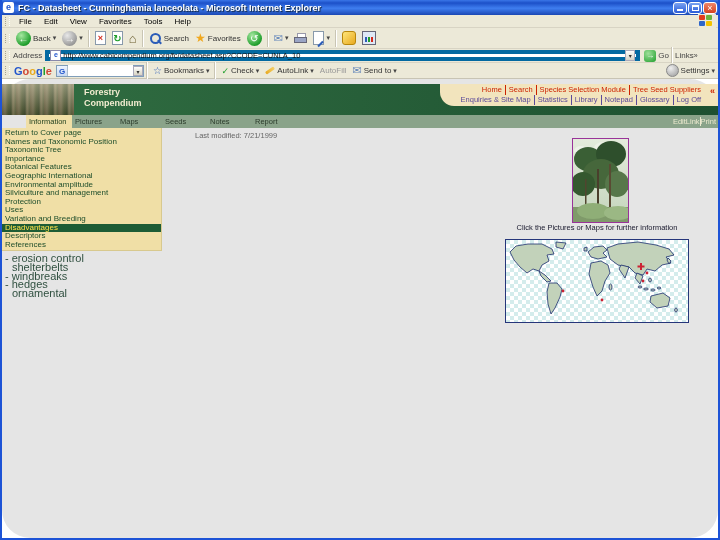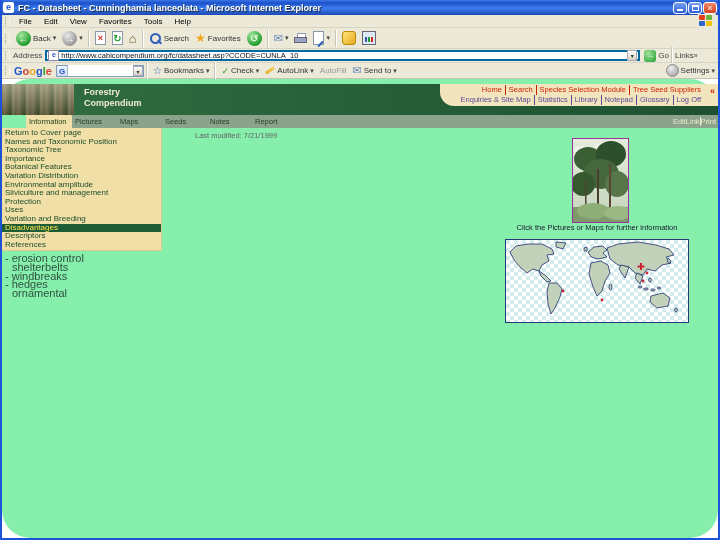--- a/index.html
+++ b/index.html
@@ -51,21 +51,21 @@
   .printer{width:13px;height:10px;position:relative;}
   .printer::before{content:"";position:absolute;left:3px;top:0;width:7px;height:4px;background:#fff;border:1px solid #99a;}
   .printer::after{content:"";position:absolute;left:0;top:4px;width:13px;height:6px;background:#9aa5c5;border:1px solid #667;box-sizing:border-box;}
   .pencil{position:absolute;right:-1px;bottom:-1px;width:7px;height:2px;background:#2b5cb8;transform:rotate(-45deg);}
   .sq-yellow{width:12px;height:12px;border-radius:3px;background:linear-gradient(135deg,#ffe57a,#e8a91f);border:1px solid #b8860b;}
   .chart-ico{width:12px;height:12px;background:#dfe8f5;border:1px solid #667;position:relative;}
   .chart-ico::before{content:"";position:absolute;left:2px;bottom:2px;width:2px;height:5px;background:#2b5cb8;box-shadow:3px 0 0 #1f9e2c,6px 0 0 #d42a1a;}
   
   .addrbar{position:absolute;left:0;top:49px;width:716px;height:14px;background:#ece9d8;
     display:flex;align-items:center;font-size:8px;color:#444;border-bottom:1px solid #d8d4c4;box-sizing:border-box;}
-  .addr-field{display:flex;align-items:center;background:#fff;border:2px solid #0369a1;height:11px;
+  .addr-field{display:flex;align-items:center;background:#fff;border:4px solid #0369a1;height:11px;
     width:595px;margin-left:3px;padding:0 1px;box-sizing:border-box;}
   .addr-field .doc{width:9px;height:9px;background:#fff;border:1px solid #88a;color:#2255cc;font-weight:bold;
     font-size:7px;line-height:8px;text-align:center;margin-right:2px;flex:0 0 auto;}
   .addr-url{font-size:7.5px;color:#111;white-space:nowrap;overflow:hidden;flex:1;}
   .combo-btn{width:10px;height:11px;background:linear-gradient(180deg,#fdfdfb,#d8d4c4);border:1px solid #aab;
     font-size:6px;line-height:10px;text-align:center;color:#333;box-sizing:border-box;}
   .go-btn{display:flex;align-items:center;gap:2px;margin-left:4px;}
   .go-circ{width:12px;height:12px;border-radius:3px;background:radial-gradient(circle at 35% 30%,#9fe09a,#1f9e2c);
     color:#fff;font-size:8px;line-height:12px;text-align:center;}
   
@@ -79,21 +79,21 @@
   .gsearch input{border:0;outline:0;flex:1;height:9px;font-size:8px;min-width:0;}
   .gsearch .combo-btn{height:10px;}
   .gtbtn{display:flex;align-items:center;gap:2px;padding:0 3px;height:14px;}
   .gstar{color:#2b5cb8;font-size:10px;}
   .gcheck{color:#1f9e2c;font-weight:bold;font-size:9px;}
   .gwand{width:10px;height:3px;background:linear-gradient(90deg,#e8a91f,#f5d06a);transform:rotate(-35deg);border-radius:1px;}
   .gray-txt{color:#999;}
   .gball{width:11px;height:11px;border-radius:50%;background:radial-gradient(circle at 35% 30%,#eee,#999);border:1px solid #888;}
   .spacer{flex:1;}
   
-  .pagearea{position:absolute;left:0;top:79px;width:716px;height:459px;background:#86efac;border-radius:28px;}
+  .pagearea{position:absolute;left:0;top:79px;width:716px;height:459px;background:#e5e5e5;border-radius:28px;}
   .pheader{position:absolute;left:0;top:5px;width:716px;height:31px;}
   .hphoto{position:absolute;left:0;top:0;width:72px;height:31px;
     background:
       linear-gradient(180deg,rgba(235,230,205,.45) 0%,rgba(50,60,35,.25) 100%),
       repeating-linear-gradient(90deg,#6a5f41 0px,#7d7355 3px,#4c5531 6px,#3c472a 9px,#8a7f5e 11px,#5a5f3d 14px);}
   .hgreen{position:absolute;left:72px;top:0;right:0;height:31px;background:linear-gradient(90deg,#2f6b40,#1d5030);}
   .htitle{position:absolute;left:10px;top:3px;color:#f2ecd0;font-weight:bold;font-size:9px;line-height:11px;}
   .hnavbox{position:absolute;right:0;top:0;width:278px;height:22px;background:#f2e4bd;
     border-radius:0 0 0 14px;font-size:7.5px;box-sizing:border-box;padding:1px 14px 0 6px;}
   .hnav{display:flex;justify-content:flex-end;gap:0;white-space:nowrap;line-height:10px;}
@@ -320,21 +320,21 @@
         <span>Print</span>
       </div>
     </div>
 
     <div class="sidebar">
       <div class="snav-item">Return to Cover page</div>
       <div class="snav-item">Names and Taxonomic Position</div>
       <div class="snav-item">Taxonomic Tree</div>
       <div class="snav-item">Importance</div>
       <div class="snav-item">Botanical Features</div>
-      <div class="snav-item">Variation Distribution</div>
+      <div class="snav-item">Geographic International</div>
       <div class="snav-item">Environmental amplitude</div>
       <div class="snav-item">Silviculture and management</div>
       <div class="snav-item">Protection</div>
       <div class="snav-item">Uses</div>
       <div class="snav-item">Variation and Breeding</div>
       <div class="snav-item active">Disadvantages</div>
       <div class="snav-item">Descriptors</div>
       <div class="snav-item">References</div>
     </div>
 

